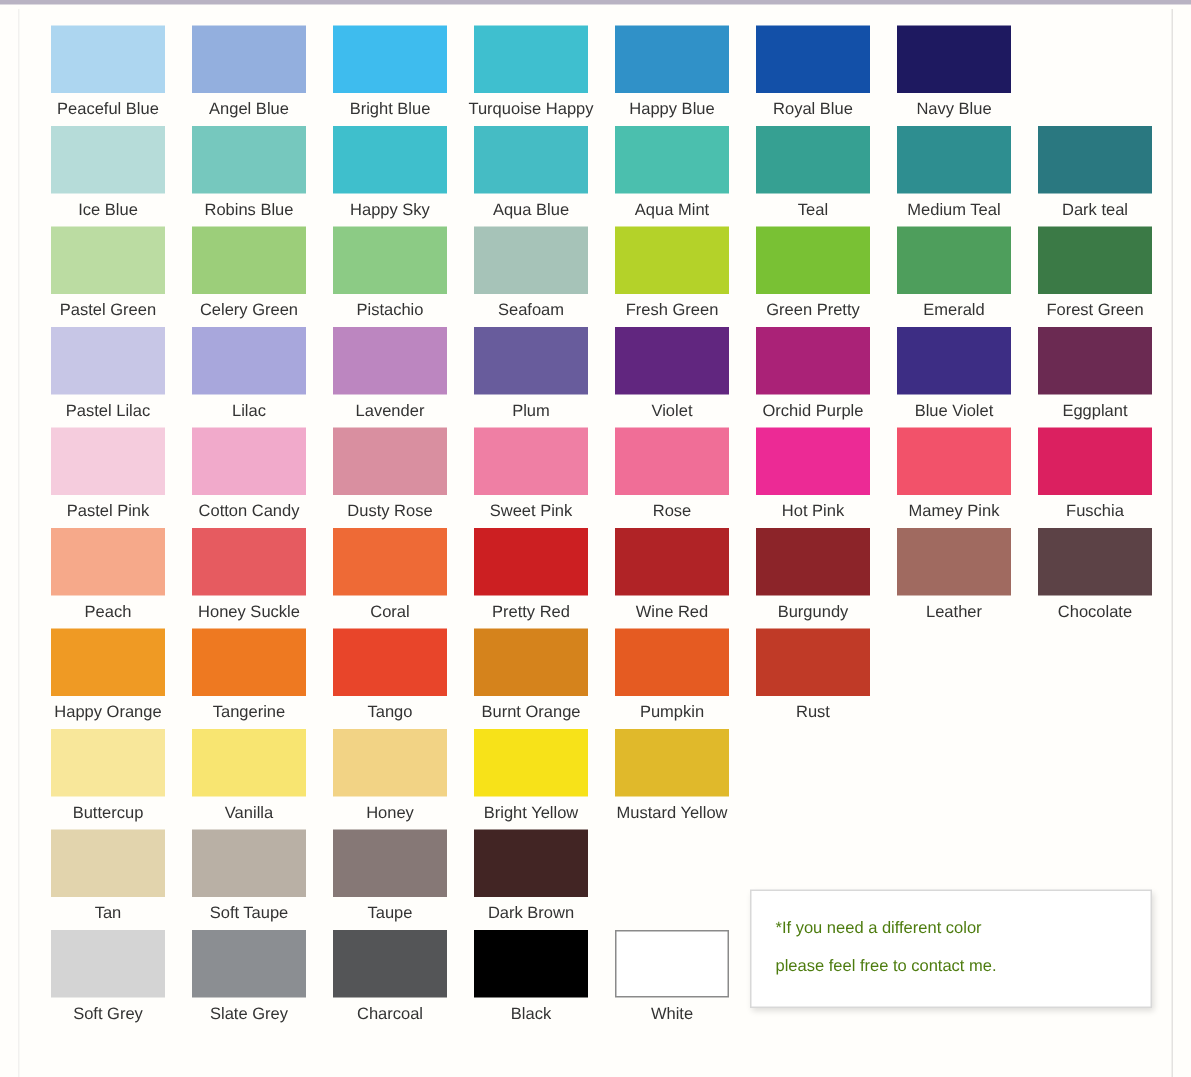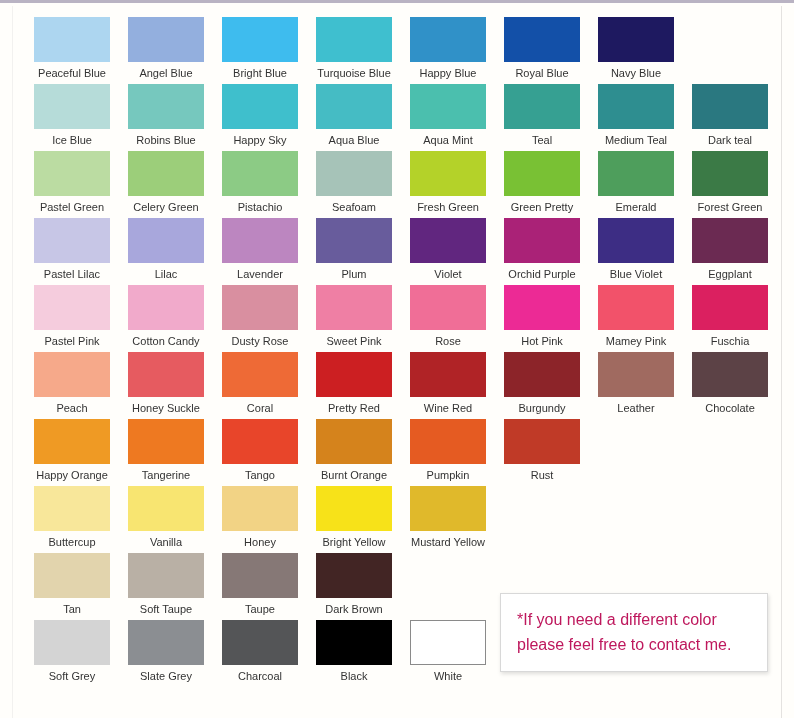--- a/index.html
+++ b/index.html
@@ -85,23 +85,23 @@
     left: 500px;
     top: 590px;
     width: 268px;
     box-sizing: border-box;
     background: #ffffff;
     border: 1px solid #d8d8d8;
     box-shadow: 1px 2px 4px rgba(0,0,0,0.13);
     padding: 13px 14px 14px 16px;
   }
   #contact-note .note-line {
-    font-size: 16px;
+    font-size: 11px;
     line-height: 25px;
-    color: #be185d;
+    color: #4d7c0f;
     font-family: "Liberation Sans", sans-serif;
     white-space: nowrap;
   }
 </style>
 </head>
 <body>
 
 <div id="chart-frame">
 
   <div id="left-rule"></div>
@@ -116,21 +116,21 @@
         <div class="swatch-cell">
           <div class="swatch-chip" style="background: rgb(147, 175, 222);"></div>
           <div class="swatch-label">Angel Blue</div>
         </div>
         <div class="swatch-cell">
           <div class="swatch-chip" style="background: rgb(62, 188, 238);"></div>
           <div class="swatch-label">Bright Blue</div>
         </div>
         <div class="swatch-cell">
           <div class="swatch-chip" style="background: rgb(63, 191, 207);"></div>
-          <div class="swatch-label">Turquoise Blue</div>
+          <div class="swatch-label">Turquoise Happy</div>
         </div>
         <div class="swatch-cell">
           <div class="swatch-chip" style="background: rgb(48, 145, 200);"></div>
           <div class="swatch-label">Happy Blue</div>
         </div>
         <div class="swatch-cell">
           <div class="swatch-chip" style="background: rgb(19, 80, 168);"></div>
           <div class="swatch-label">Royal Blue</div>
         </div>
         <div class="swatch-cell">

